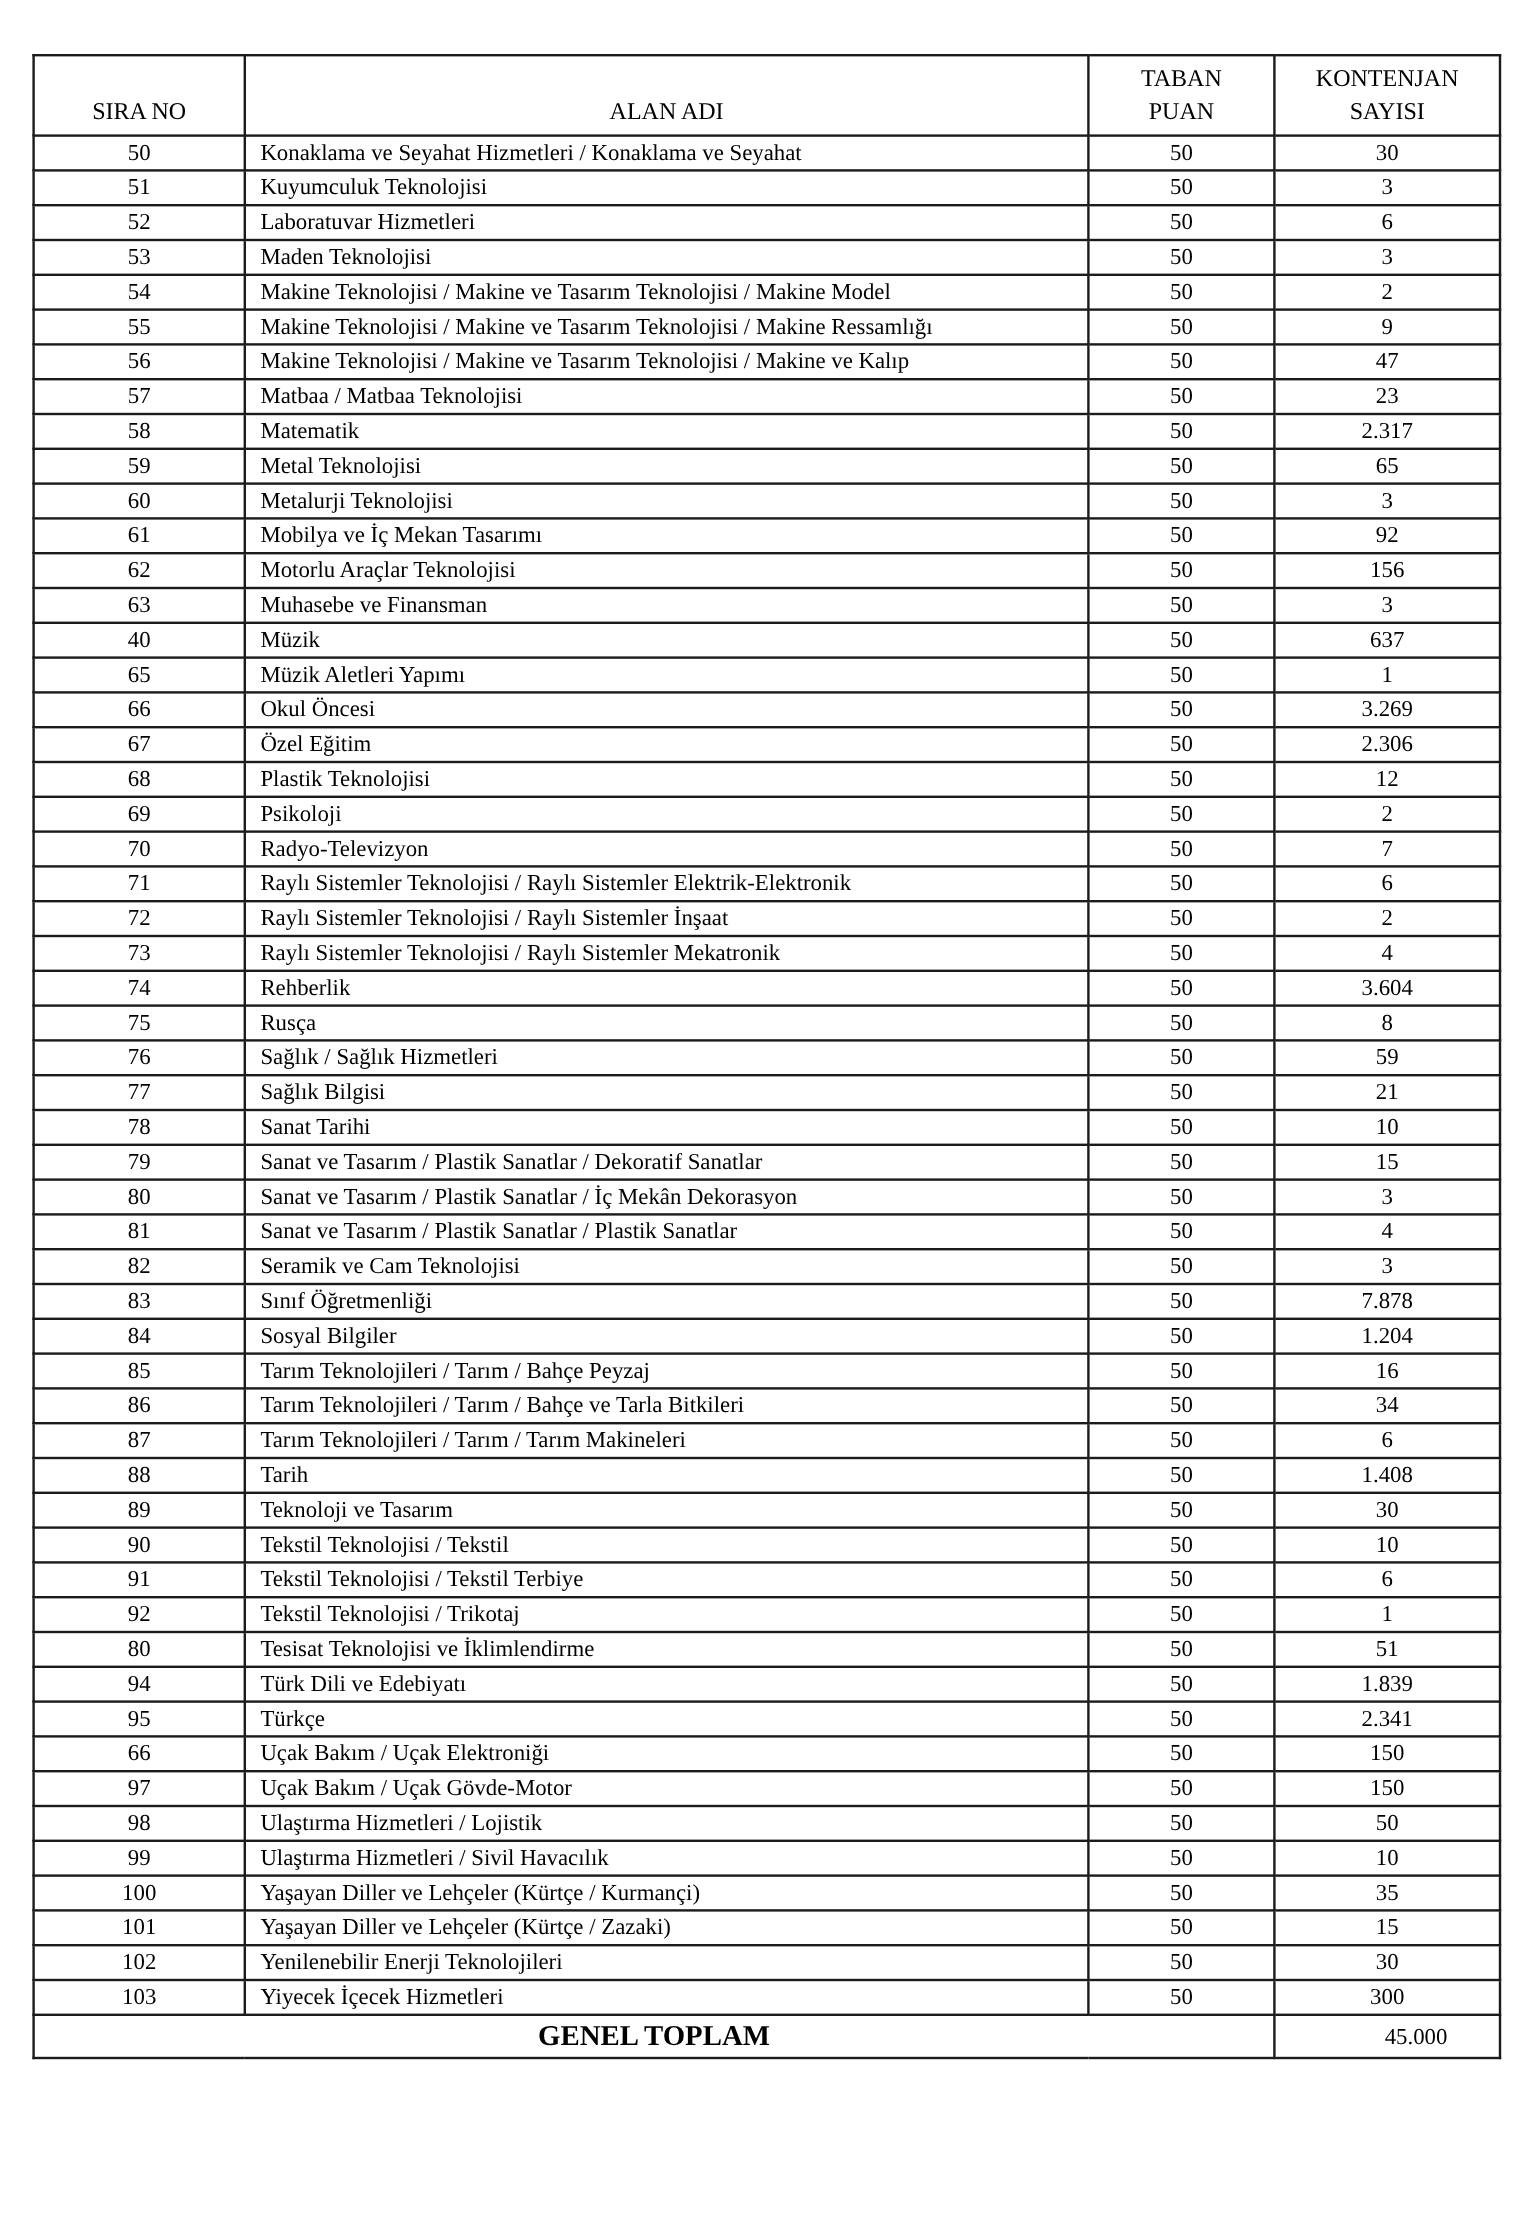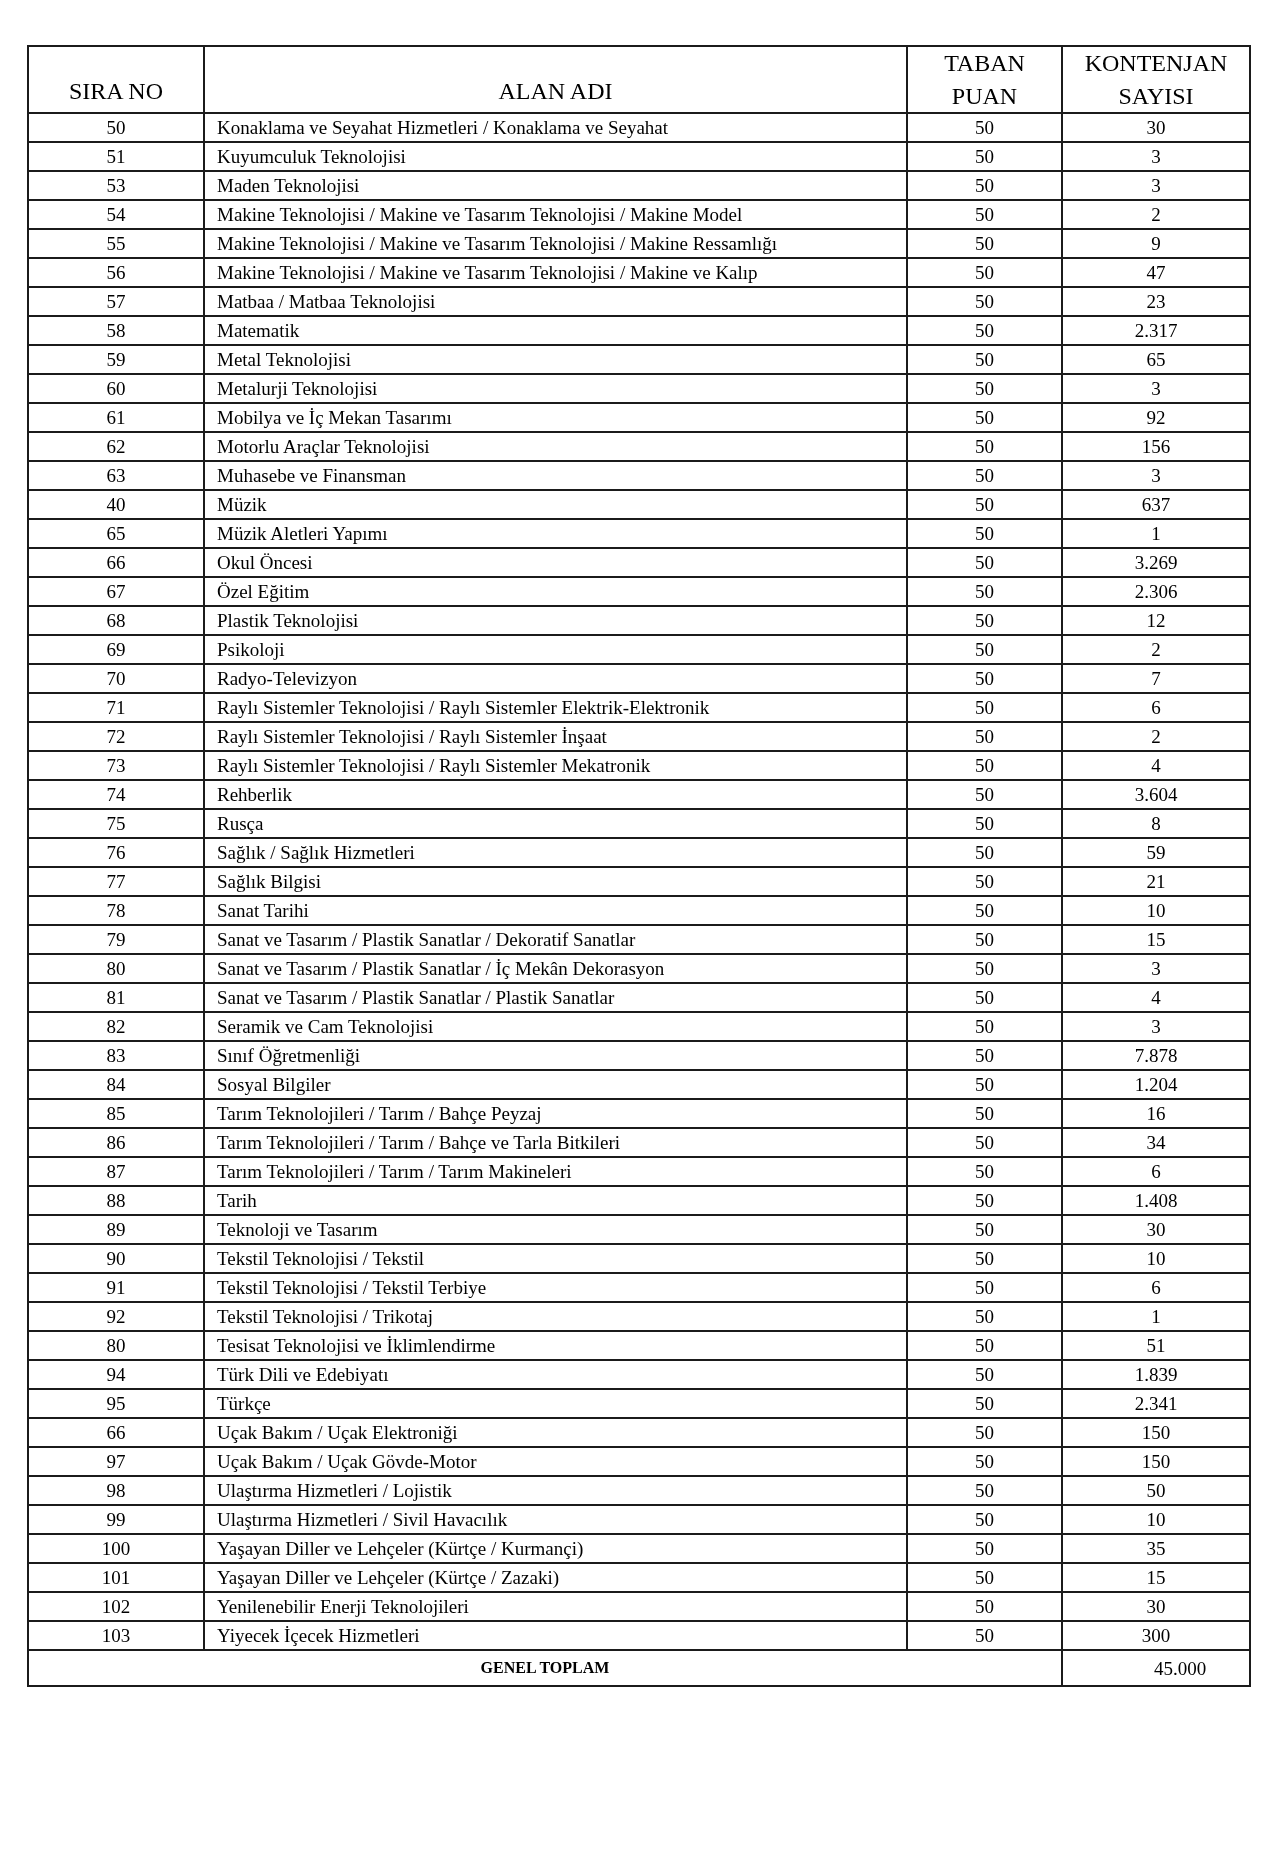--- a/index.html
+++ b/index.html
@@ -27,21 +27,21 @@
   .quota-table td {
     border: 2px solid #1b1b1b;
     font-weight: normal;
     font-size: 19px;
     padding: 0;
     background: #ffffff;
   }
   
   .quota-table thead th {
     height: 58px;
-    font-size: 24px;
+    font-size: 20px;
   }
   .quota-table thead th.h-bottom {
     vertical-align: bottom;
     padding-bottom: 7px;
   }
   .quota-table thead th.h-middle {
     vertical-align: middle;
     line-height: 1.35;
   }
   
@@ -58,21 +58,21 @@
   .quota-table td.c-alan {
     text-align: left;
     padding-left: 12px;
   }
   
   .quota-table td.f-label {
     height: 34px;
     text-align: center;
     vertical-align: middle;
     font-weight: bold;
-    font-size: 16px;
+    font-size: 24px;
   }
   .quota-table td.f-total {
     height: 34px;
     text-align: center;
     vertical-align: middle;
     padding-left: 48px;
   }
 </style>
 </head>
 <body>
@@ -111,20 +111,26 @@
           <td class="c-taban">50</td>
           <td class="c-kont">30</td>
         </tr>
         <tr>
           <td class="c-sira">51</td>
           <td class="c-alan">Kuyumculuk Teknolojisi</td>
           <td class="c-taban">50</td>
           <td class="c-kont">3</td>
         </tr>
         <tr>
+          <td class="c-sira">52</td>
+          <td class="c-alan">Laboratuvar Hizmetleri</td>
+          <td class="c-taban">50</td>
+          <td class="c-kont">6</td>
+        </tr>
+        <tr>
           <td class="c-sira">53</td>
           <td class="c-alan">Maden Teknolojisi</td>
           <td class="c-taban">50</td>
           <td class="c-kont">3</td>
         </tr>
         <tr>
           <td class="c-sira">54</td>
           <td class="c-alan">Makine Teknolojisi / Makine ve Tasarım Teknolojisi / Makine Model</td>
           <td class="c-taban">50</td>
           <td class="c-kont">2</td>

